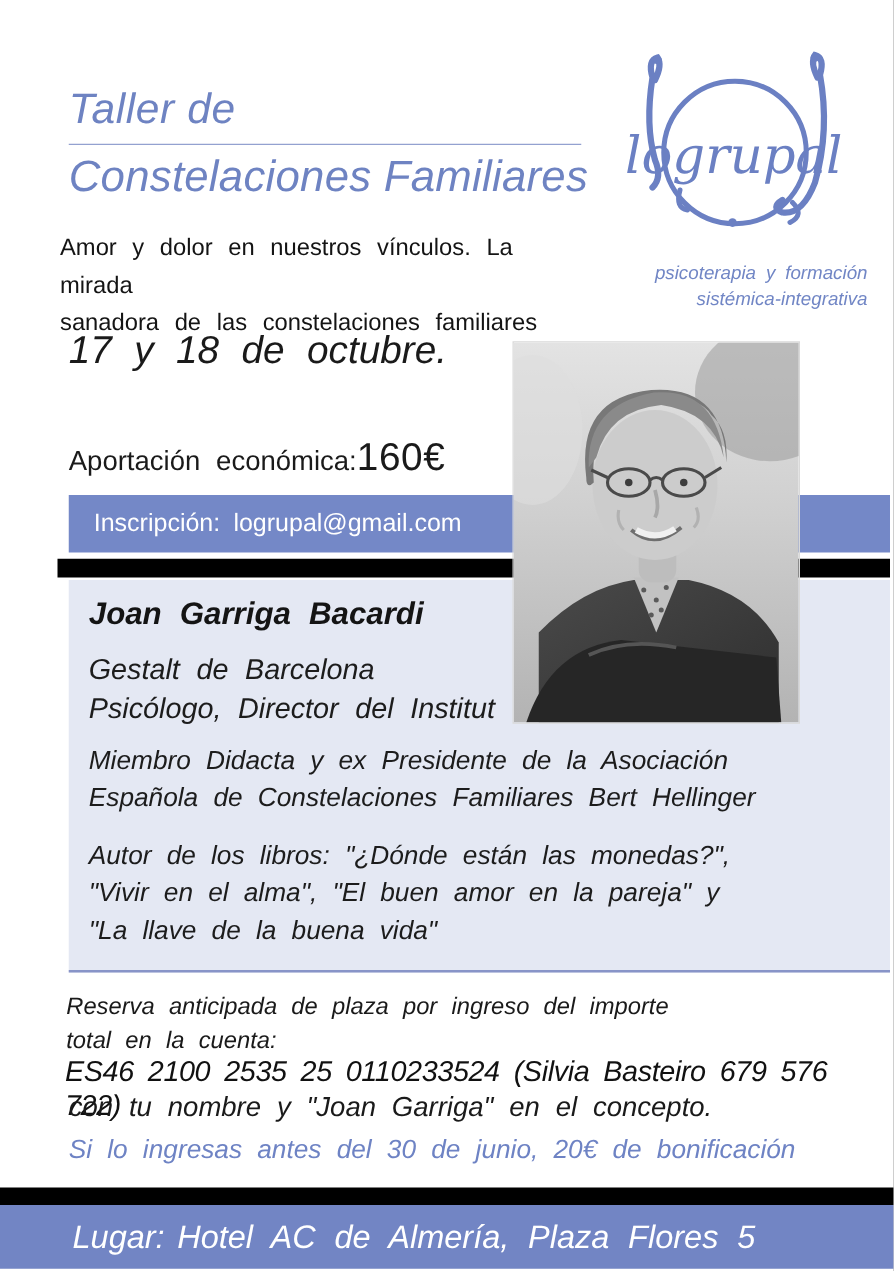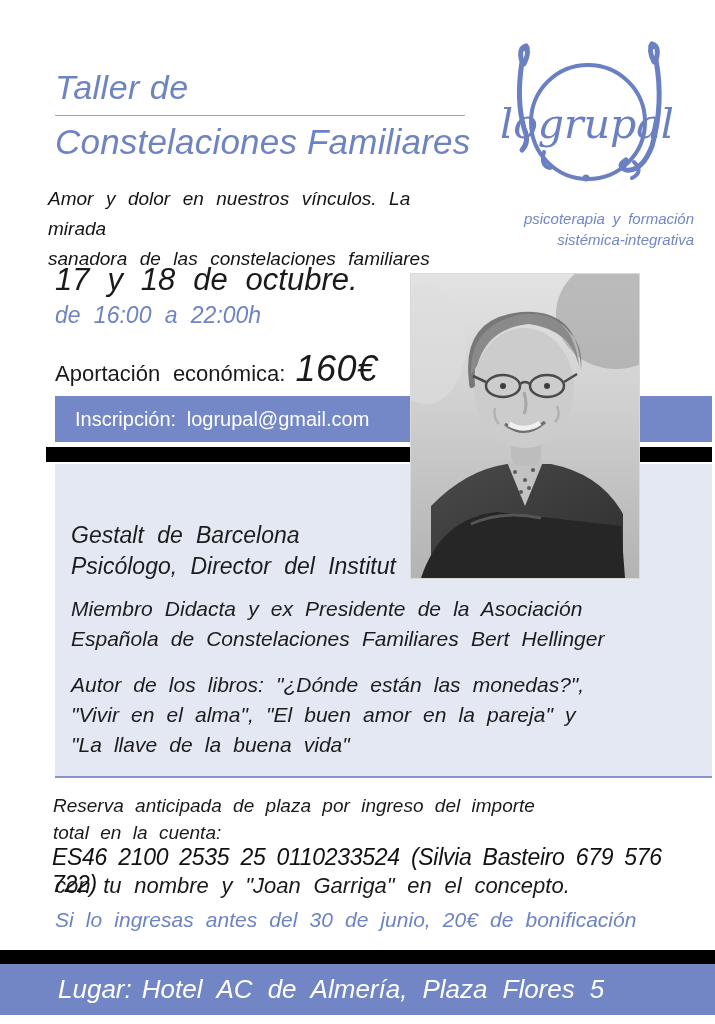--- a/index.html
+++ b/index.html
@@ -10,30 +10,30 @@
     font-family:"Liberation Sans","DejaVu Sans",sans-serif;
     overflow:hidden;
     margin:0 auto;
   }
   
   .title-block{position:absolute;left:55px;top:68px;width:420px;color:#6e83c2;}
   .title-line1{font-size:34px;font-style:italic;letter-spacing:0.5px;}
   .title-rule{height:1px;background:#93a1d0;margin:8px 0 6px 0;width:410px;}
   .title-line2{font-size:35px;font-style:italic;letter-spacing:0.2px;}
   .subtitle{position:absolute;left:48px;top:184px;width:420px;
-    font-size:19px;font-style:italic;color:#141414;line-height:30px;word-spacing:0.38em;}
+    font-size:19px;color:#141414;line-height:30px;word-spacing:0.38em;}
   
   .logo-wrap{position:absolute;left:478px;top:34px;width:216px;text-align:right;}
   .logo-svg{display:block;margin:0 auto;}
   .logo-tagline{margin-top:2px;font-size:15px;color:#7186c5;font-style:italic;line-height:21px;word-spacing:0.25em;}
   
   .dates{position:absolute;left:55px;top:262px;font-size:31px;font-style:italic;color:#1a1a1a;word-spacing:0.3em;}
   .time{position:absolute;left:55px;top:302px;font-size:23px;font-style:italic;color:#6e83c4;word-spacing:0.3em;}
   .price-line{position:absolute;left:55px;top:348px;font-size:22px;color:#1a1a1a;word-spacing:0.3em;}
-  .price-value{font-size:36px;margin-left:10px;letter-spacing:0.5px;font-style:italic;}
+  .price-value{font-size:31px;letter-spacing:0.5px;}
   
   .inscription-bar{position:absolute;left:55px;top:396px;width:657px;height:46px;
     background:#7488c7;color:#ffffff;font-size:20px;line-height:46px;padding-left:20px;
     box-sizing:border-box;word-spacing:0.25em;z-index:1;}
   .black-bar{position:absolute;left:46px;top:447px;width:666px;height:15px;background:#000000;z-index:1;}
   
   .speaker-panel{position:absolute;left:55px;top:464px;width:657px;height:314px;
     background:#e4e8f3;border-bottom:2px solid #8894c8;z-index:0;box-sizing:border-box;}
   .speaker-name{position:absolute;left:16px;top:13px;font-size:25px;font-weight:bold;font-style:italic;color:#141414;word-spacing:0.3em;}
   .speaker-role{position:absolute;left:16px;top:56px;font-size:23px;font-style:italic;color:#1c1c1c;line-height:31px;word-spacing:0.3em;}
@@ -82,32 +82,32 @@
       <circle cx="100" cy="144" r="3.5" fill="#6b80c3"></circle>
       <text x="101" y="104" text-anchor="middle" font-family="DejaVu Serif, serif" font-style="italic" font-size="41" fill="#6b80c3">logrupal</text>
     </svg>
     <div class="logo-tagline">
       <div>psicoterapia y formación</div>
       <div>sistémica-integrativa</div>
     </div>
   </div>
 
   <div class="dates">17 y 18 de octubre.</div>
-  <div class="time">de 16:00 a 22:00h</div>
   <div class="price-line">
     <span>Aportación económica:</span><span class="price-value">160€</span>
   </div>
 
   <div class="inscription-bar">
     <span>Inscripción:  logrupal@gmail.com</span>
   </div>
 
   <div class="black-bar"></div>
 
   <div class="speaker-panel">
+    <div class="speaker-name">Joan Garriga Bacardi</div>
     <div class="speaker-role">
       <div>Gestalt de Barcelona</div>
       <div>Psicólogo, Director del Institut</div>
     </div>
     <div class="speaker-membership">
       <div>Miembro Didacta y ex Presidente de la Asociación</div>
       <div>Española de Constelaciones Familiares Bert Hellinger</div>
     </div>
     <div class="speaker-books">
       <div><span class="books-label">Autor de los libros:</span><span> "¿Dónde están las monedas?",</span></div>

